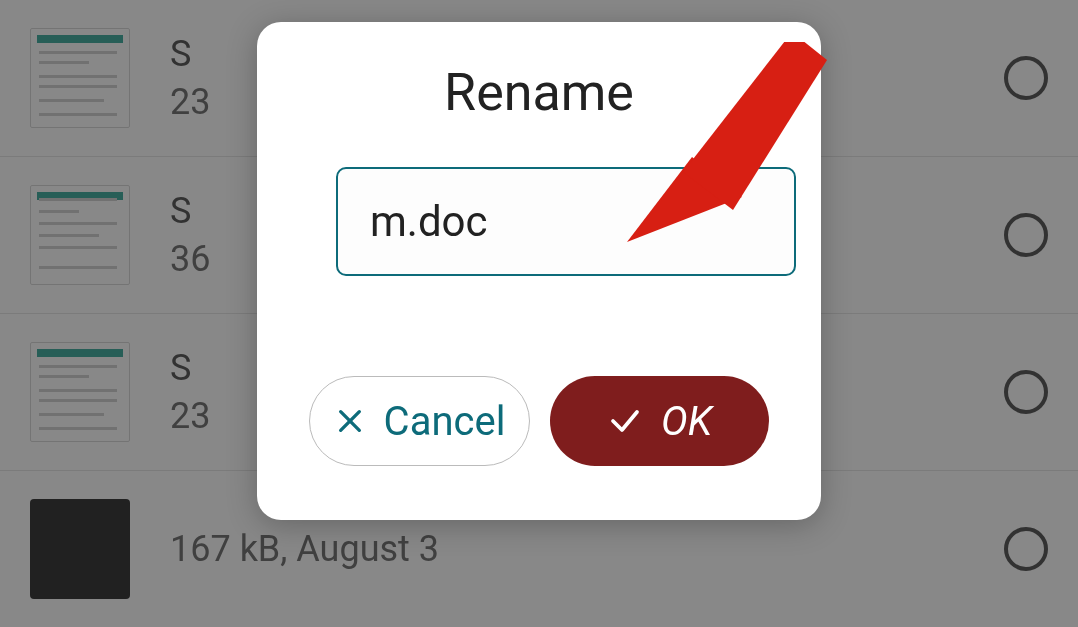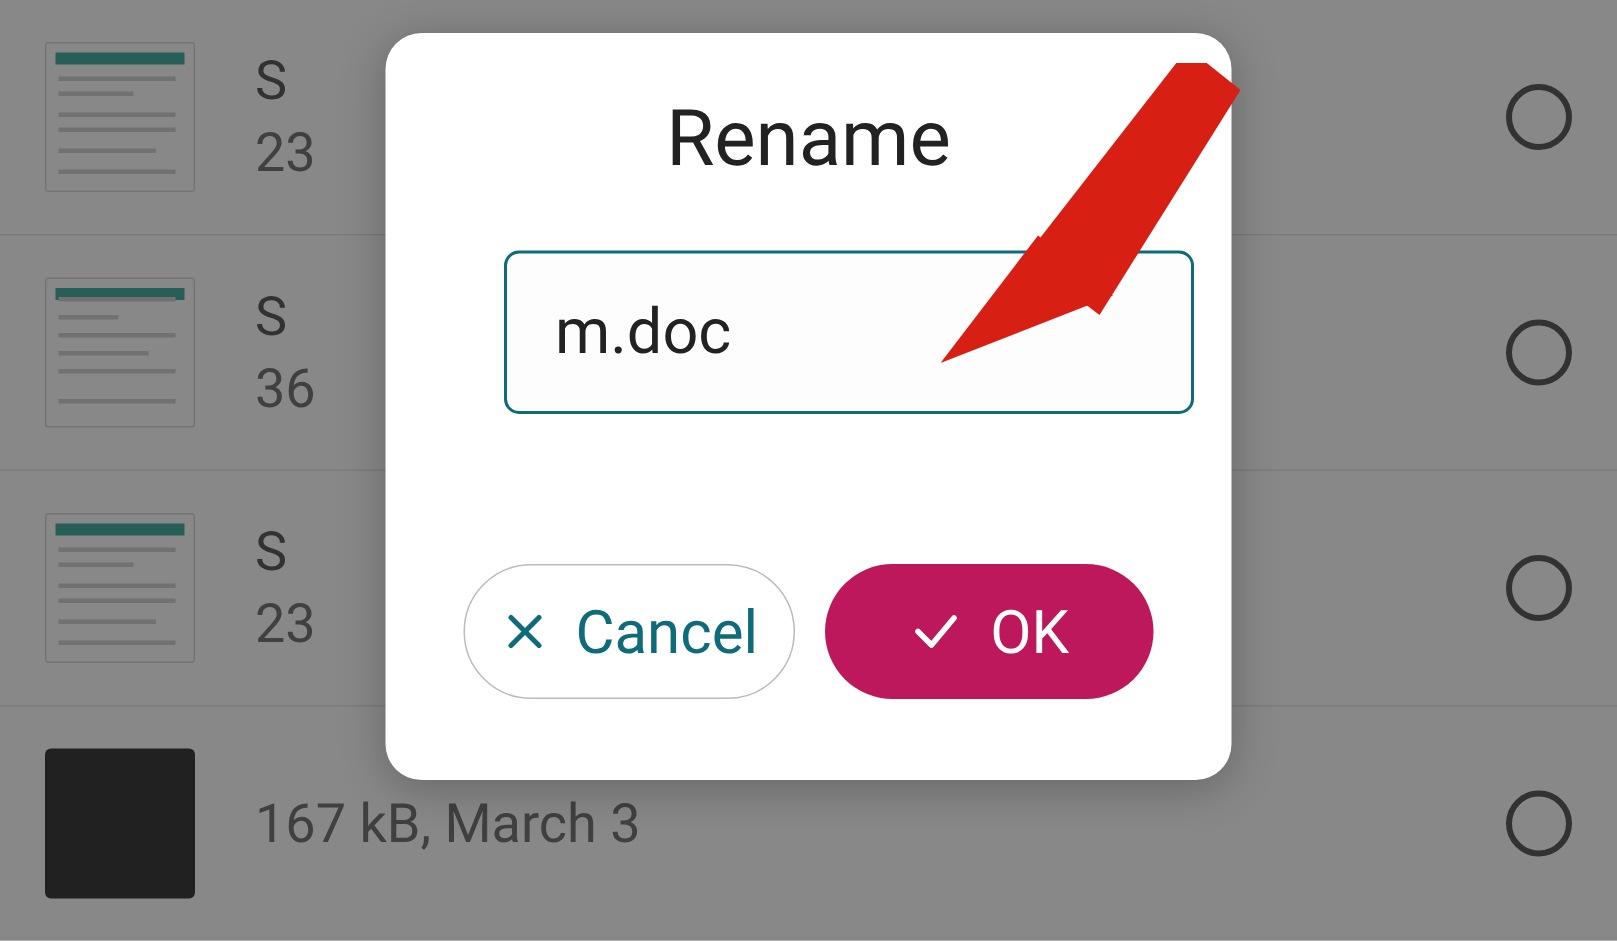--- a/index.html
+++ b/index.html
@@ -141,23 +141,24 @@
       gap: 18px;
       cursor: pointer;
       font-family: inherit;
     }
     .btn-cancel {
       background: #ffffff;
       border: 1px solid #bbbbbb;
       color: #0d6b7a;
     }
     .btn-ok {
-      background: #be185d;
+      background: #7f1d1d;
       border: none;
       color: #ffffff;
+      font-style: italic;
     }
     
     .arrow-annotation {
       position: absolute;
       top: 20px;
       left: 370px;
       width: 200px;
       height: 220px;
       pointer-events: none;
     }
@@ -210,21 +211,21 @@
     <div class="file-info">
       <div class="file-name">S</div>
       <div class="file-meta">23</div>
     </div>
     <div class="radio"></div>
   </div>
 
   <div class="file-item">
     <div class="thumb thumb-dark"></div>
     <div class="file-info">
-      <div class="file-meta">167 kB, March 3</div>
+      <div class="file-meta">167 kB, August 3</div>
     </div>
     <div class="radio"></div>
   </div>
 </div>
 
 <div class="overlay">
   <div class="modal">
     <h2 class="modal-title">Rename</h2>
     <input type="text" class="rename-input" value="m.doc" style="">
     <div class="modal-actions">

